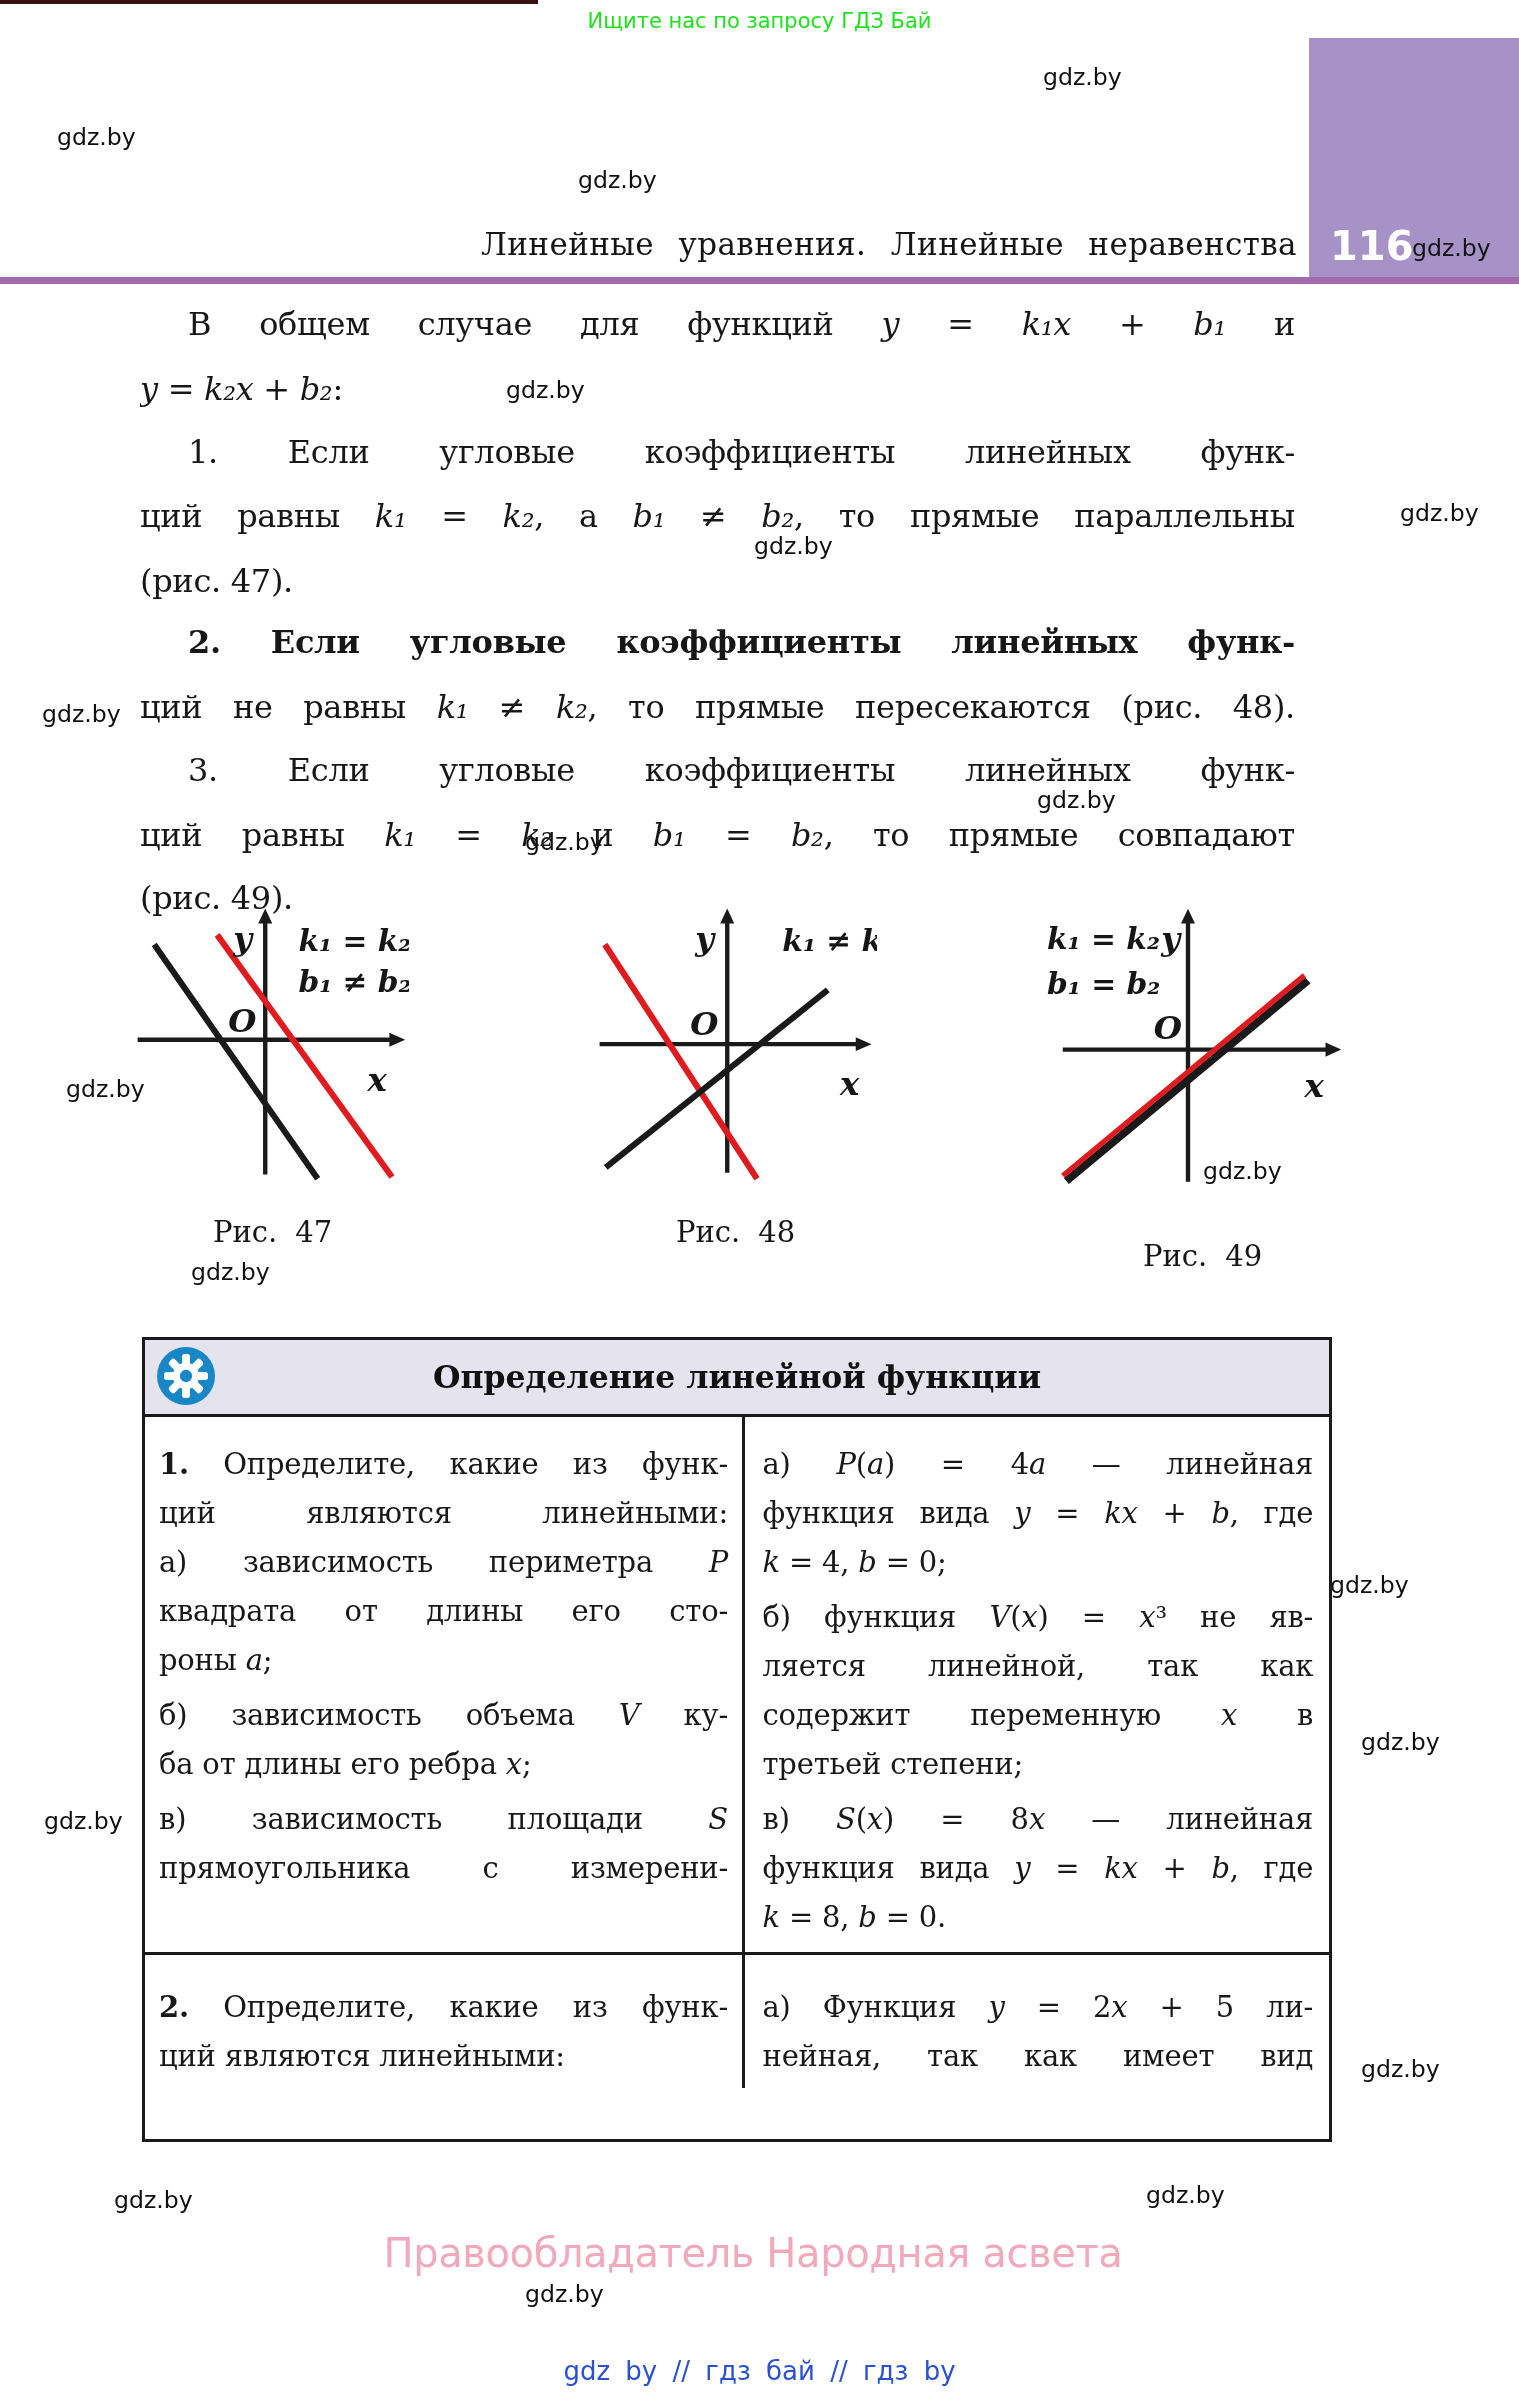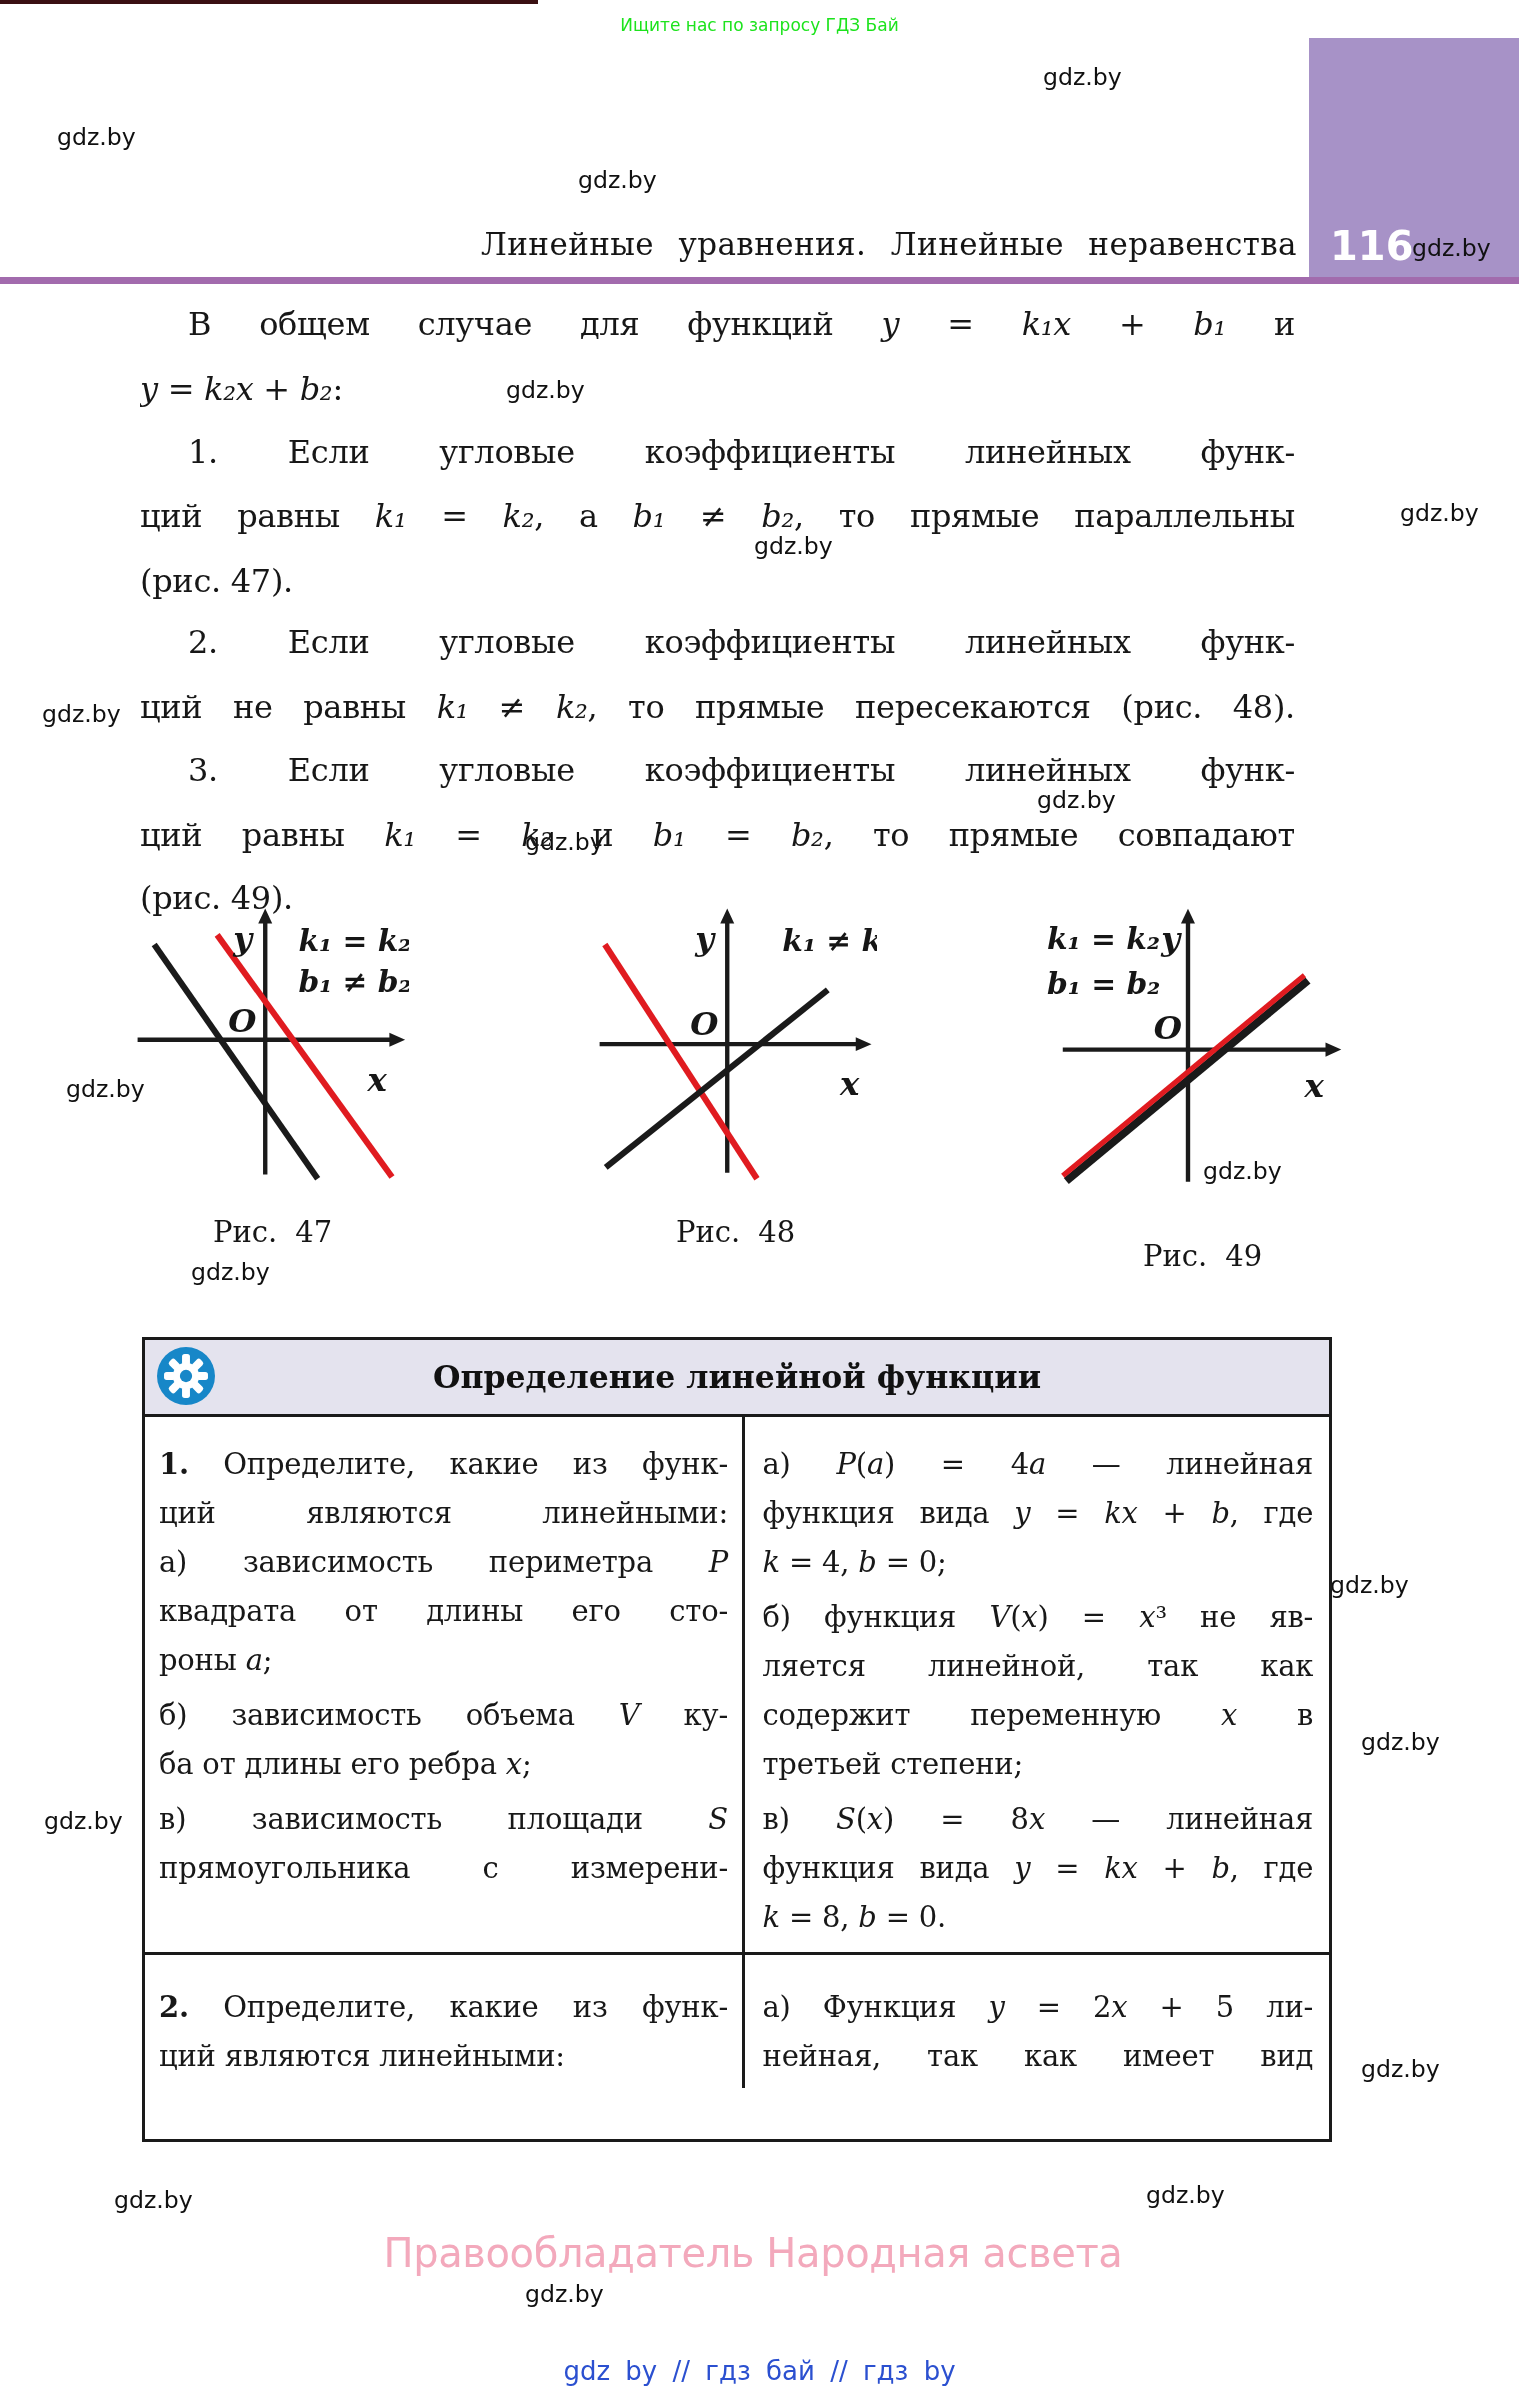--- a/index.html
+++ b/index.html
@@ -3,22 +3,22 @@
 <meta charset="utf-8">
 <style>
   html,body{margin:0;padding:0;background:#888;}
   .page{position:relative;width:1519px;height:2401px;background:#ffffff;overflow:hidden;
         font-family:"DejaVu Serif",serif;color:#1a1a1a;margin:0 auto;}
   .it{font-style:italic;}
   .bf{font-weight:bold;}
 
   
   .scan-sliver{position:absolute;left:0;top:0;width:538px;height:3.5px;background:#3a1012;}
-  .promo{position:absolute;left:0;top:15px;width:1519px;text-align:center;
-         font-family:"DejaVu Sans",sans-serif;font-size:17px;color:#1de31d;}
+  .promo{position:absolute;left:0;top:9px;width:1519px;text-align:center;
+         font-family:"DejaVu Sans",sans-serif;font-size:21px;color:#1de31d;}
 
   
   .wm{position:absolute;font-family:"DejaVu Sans",sans-serif;font-size:23.6px;color:#101010;white-space:nowrap;}
 
   
   .chapter-title{position:absolute;left:481px;top:226px;width:816px;font-size:31px;color:#151515;
                  text-align:justify;text-align-last:justify;white-space:nowrap;letter-spacing:0.4px;}
   .badge{position:absolute;left:1309px;top:38px;width:210px;height:240px;background:#a792c7;}
   .badge .num{position:absolute;left:21px;bottom:8.8px;font-family:"DejaVu Sans",sans-serif;
               font-weight:bold;font-size:40px;color:#ffffff;}
@@ -27,21 +27,21 @@
   .rule{position:absolute;left:0;top:277px;width:1519px;height:7px;background:#a26bad;}
 
   
   .bl{position:absolute;font-size:32px;line-height:42px;color:#171717;letter-spacing:-0.3px;overflow:hidden;height:46px;}
   .just{text-align:justify;text-align-last:justify;}
   .bl1{left:188px;top:303px;width:1107px;}
   .bl2{left:140px;top:368px;}
   .bl3{left:188px;top:431px;width:1107px;}
   .bl4{left:140px;top:495px;width:1155px;}
   .bl5{left:140px;top:560px;}
-  .bl6{left:188px;top:621px;width:1107px;}
+  .bl6{left:188px;top:621px;width:1107px;font-weight:bold;}
   .bl7{left:140px;top:686px;width:1155px;}
   .bl8{left:188px;top:749px;width:1107px;}
   .bl9{left:140px;top:814px;width:1155px;}
   .bl10{left:140px;top:877px;}
 
   
   .fig{position:absolute;}
   .fig .ax{stroke:#1a1a1a;stroke-width:5;}
   .fig .axh{fill:#1a1a1a;}
   .fig .lnb{stroke:#1a1a1a;stroke-width:7;}

